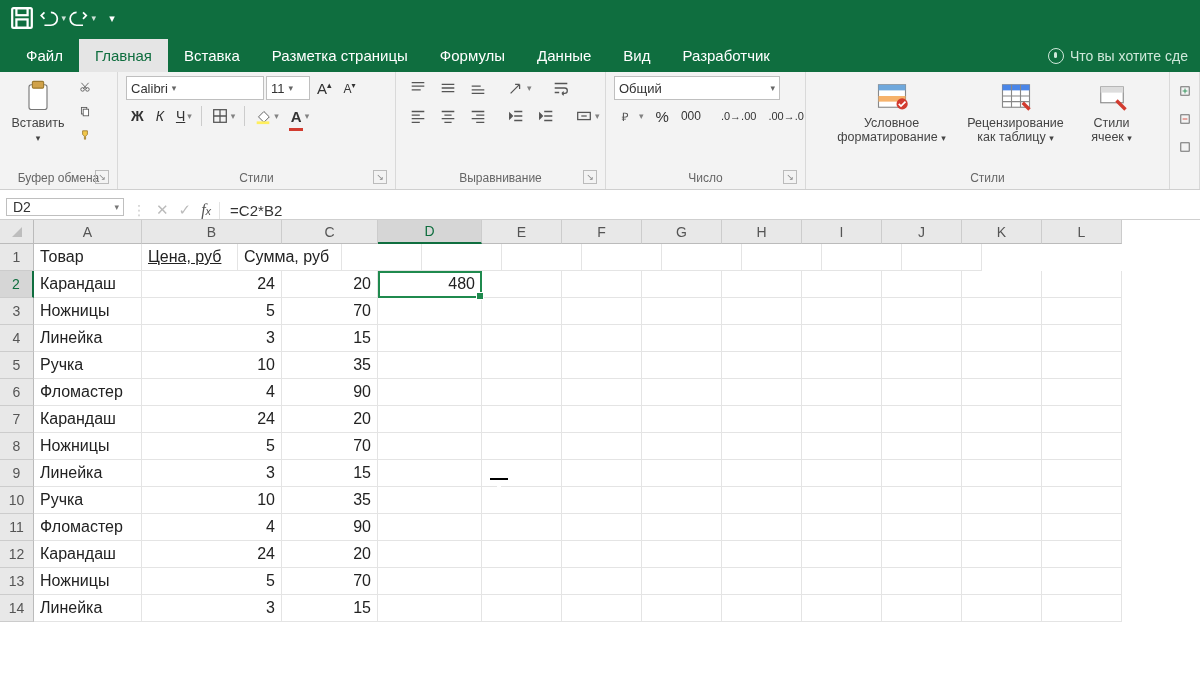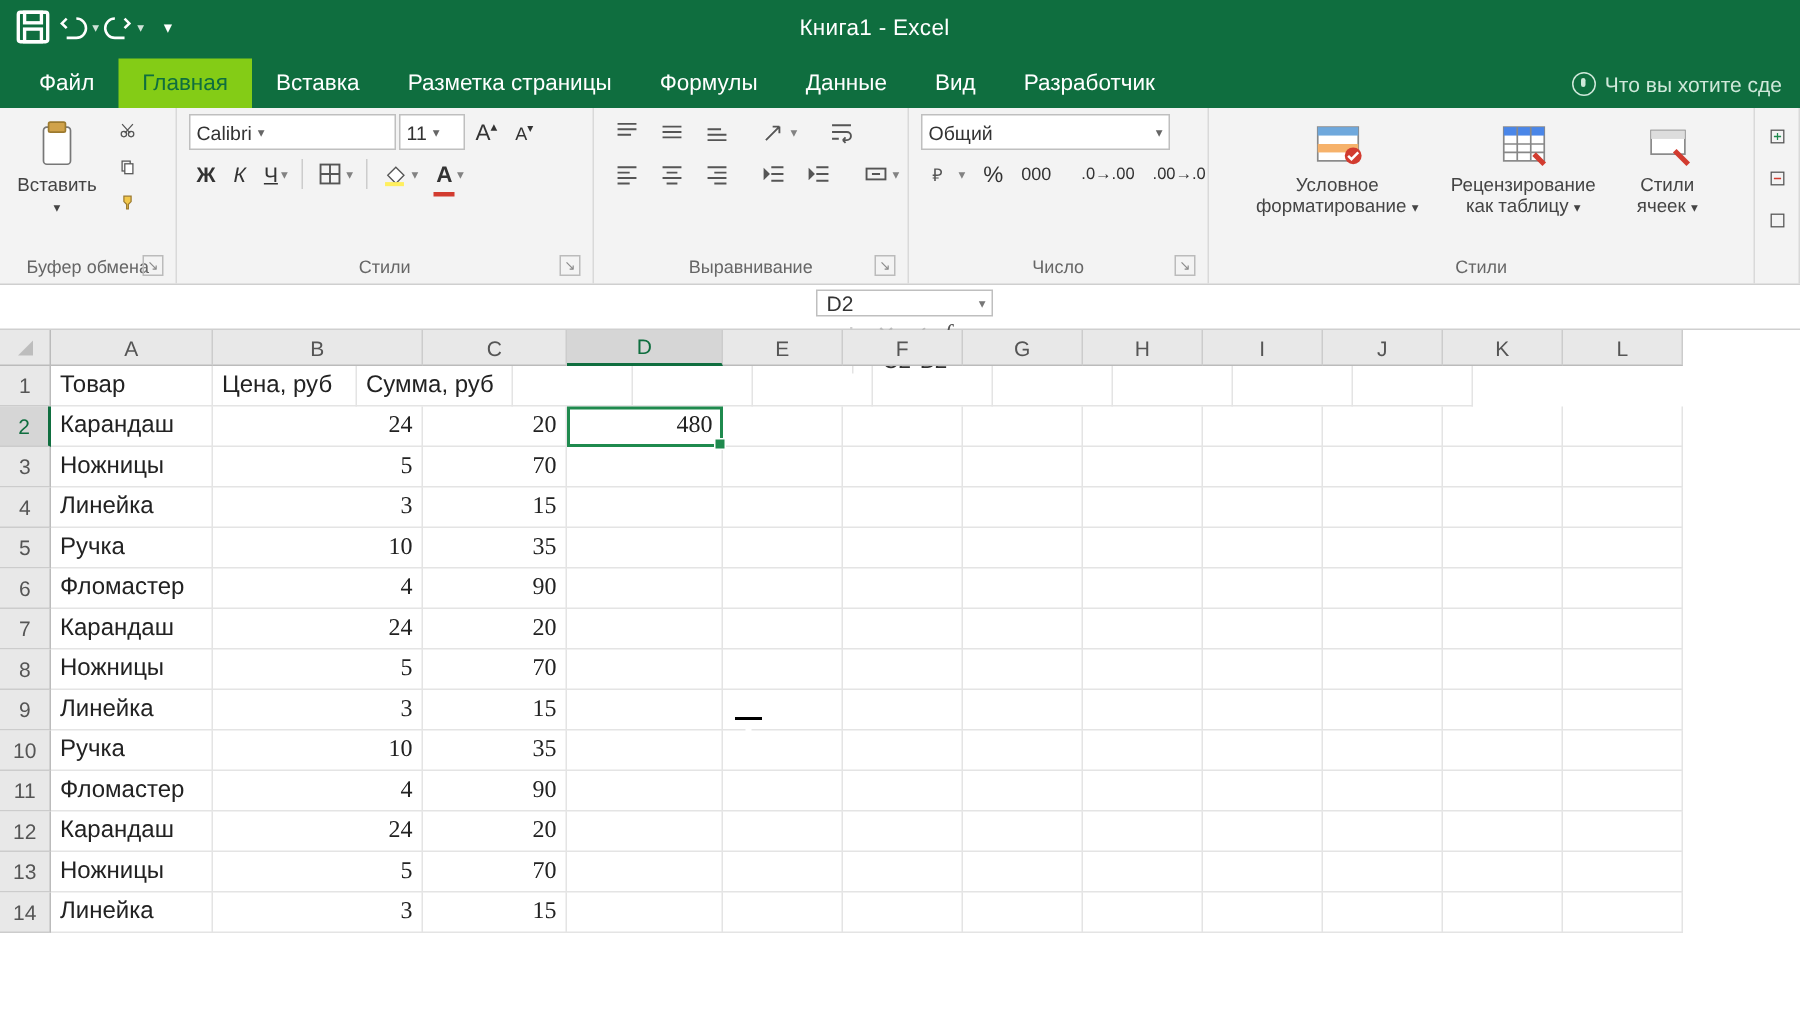--- a/index.html
+++ b/index.html
@@ -8,21 +8,21 @@
   
   .title-bar { background: #0f6e3f; height: 36px; display: flex; align-items: center; color: #fff; }
   .qat { display: flex; align-items: center; gap: 2px; padding-left: 8px; }
   .qat .btn { width: 28px; height: 28px; display: flex; align-items: center; justify-content: center; cursor: pointer; }
   .caret-sm { font-size: 9px; margin-left: 2px; opacity:.8;}
   .title-text { flex: 1; text-align: center; font-size: 15px; letter-spacing: .2px; }
 
   
   .tab-row { background: #0f6e3f; height: 36px; display: flex; align-items: flex-end; padding-left: 10px; color:#fff; }
   .tab { padding: 8px 16px; cursor: pointer; font-size: 15px; }
-  .tab.active { background:#84cc16; color:#0f6e3f; }
+  .tab.active { background:#e5e5e5; color:#0f6e3f; }
   .tell-me { margin-left:auto; display:flex; align-items:center; gap:6px; padding:0 12px 8px 12px; color:#cfe8da; font-size:14px;}
   .bulb { width:16px; height:16px; border-radius:50%; border:1.5px solid #cfe8da; position:relative;}
   .bulb::after{content:"";position:absolute;left:5px;top:3px;width:3px;height:6px;border-radius:2px;background:#cfe8da;}
 
   
   .ribbon { background:#f3f3f3; border-bottom:1px solid #cfcfcf; height:118px; display:flex; }
   .group { border-right:1px solid #d9d9d9; padding:4px 8px 0 8px; display:flex; flex-direction:column; justify-content:space-between; }
   .group-body { display:flex; align-items:flex-start; gap:6px; flex:1; }
   .group-label { height:22px; display:flex; align-items:center; justify-content:center; font-size:12px; color:#666; position:relative;}
   .group-label .dlg { position:absolute; right:0; top:3px; width:14px; height:14px; border:1px solid #bbb; font-size:9px; display:flex;align-items:center;justify-content:center; color:#888;}
@@ -36,38 +36,38 @@
   .combo { height:24px; border:1px solid #bfbfbf; background:#fff; display:flex; align-items:center; padding:0 4px; font-size:13px; color:#333;}
   .combo .dd{ margin-left:4px; font-size:9px; color:#666;}
   .mini { width:22px; height:22px; }
 
   
   .font-name { width:138px; }
   .font-size { width:44px; }
   .num-format{ width:166px; }
 
   
-  .fx-bar { height:30px; border-bottom:1px solid #cfcfcf; display:flex; align-items:center; background:#fff;flex-direction:column;}
+  .fx-bar { height:30px; border-bottom:1px solid #cfcfcf; display:flex; align-items:flex-end; background:#fff;}
   .name-box { width:118px; border:1px solid #bfbfbf; margin:3px 0 3px 6px; display:flex; align-items:center; padding:0 6px; font-size:14px; color:#333; background:#fff; position:relative;}
   .name-box .dd{position:absolute;right:4px;font-size:9px;color:#777;}
   .fx-tools{ display:flex; align-items:center; padding:0 8px; gap:10px; color:#bbb;}
   .fx-tools .fx{ font-style:italic; font-family: "Times New Roman", serif; color:#555; font-size:16px;}
   .fx-input{ flex:1; border-left:1px solid #e3e3e3; padding-left:10px; display:flex; align-items:center; font-size:15px; color:#333;}
 
   
   .sheet { position:relative; }
   .colhdr-row, .body-row { display:flex; }
   .corner { width:34px; height:24px; border-right:1px solid #bbb; border-bottom:1px solid #bbb; background:#e8e8e8; display:flex;align-items:center;justify-content:center;}
   .corner svg{ width:12px;height:12px;}
   .colhdr { height:24px; background:#e8e8e8; border-right:1px solid #ccc; border-bottom:1px solid #bbb; display:flex; align-items:center; justify-content:center; font-size:14px; color:#555;}
   .colhdr.sel { background:#d6d6d6; color:#0f6e3f; border-bottom:2px solid #0f6e3f;}
   .rowhdr { width:34px; background:#e8e8e8; border-right:1px solid #bbb; border-bottom:1px solid #ccc; display:flex; align-items:center; justify-content:center; font-size:14px; color:#555;}
   .rowhdr.sel { background:#d6d6d6; color:#0f6e3f; border-right:2px solid #0f6e3f;}
   .cell { height:27px; border-right:1px solid #e4e4e4; border-bottom:1px solid #e4e4e4; padding:0 6px; display:flex; align-items:center; font-size:16px; color:#222; white-space:nowrap; overflow:visible;}
-  .cell.num { justify-content:flex-end;font-family:Liberation Serif, serif;}
+  .cell.num { justify-content:flex-end;}
   .cell.selected { outline:2px solid #1f8a4e; outline-offset:-2px; position:relative; z-index:2;}
   .cell.selected::after{ content:""; position:absolute; right:-3px; bottom:-3px; width:6px; height:6px; background:#1f8a4e; border:1px solid #fff;}
 
   .cursor-plus{ position:absolute; width:18px; height:18px; pointer-events:none;}
   .cursor-plus::before,.cursor-plus::after{content:"";position:absolute;background:#000;}
   .cursor-plus::before{left:8px;top:0;width:2px;height:18px;}
   .cursor-plus::after{top:8px;left:0;height:2px;width:18px;}
   .cursor-plus .wh::before,.cursor-plus .wh::after{content:"";position:absolute;background:#fff;}
   .cursor-plus .wh::before{left:7px;top:-1px;width:4px;height:20px;}
   .cursor-plus .wh::after{top:7px;left:-1px;height:4px;width:20px;}
@@ -97,21 +97,20 @@
     <div class="btn">
       <svg viewBox="0 0 20 20" class="ico-white">
           <path d="M8 5a6 6 0 0 0 0 12h6M14 5l3 3-3 3"></path>
         </svg>
         <span class="caret-sm">▾</span>
     </div>
     <div class="btn">
         <span style="font-size:11px;">▾</span>
       </div>
   </div>
-  <div class="title-text">Книга1  -  Excel</div>
   <div style="width:160px"></div>
 </div>
 
 <div class="tab-row">
   <div class="tab">Файл</div>
   <div class="tab active">Главная</div>
   <div class="tab">Вставка</div>
   <div class="tab">Разметка страницы</div>
   <div class="tab">Формулы</div>
   <div class="tab">Данные</div>
@@ -432,21 +431,21 @@
       <div class="colhdr" style="width: 80px;">G</div>
       <div class="colhdr" style="width: 80px;">H</div>
       <div class="colhdr" style="width: 80px;">I</div>
       <div class="colhdr" style="width: 80px;">J</div>
       <div class="colhdr" style="width: 80px;">K</div>
       <div class="colhdr" style="width: 80px;">L</div>
     </div>
     <div class="body-row">
       <div class="rowhdr">1</div>
       <div class="cell" style="width: 108px;">Товар</div>
-      <div class="cell" style="width: 96px;">Цена, руб</div>
+      <div class="cell" style="width: 96px; text-decoration: underline;">Цена, руб</div>
       <div class="cell" style="width: 104px;">Сумма, руб</div>
       <div class="cell" style="width: 80px;"></div>
       <div class="cell" style="width: 80px;"></div>
       <div class="cell" style="width: 80px;"></div>
       <div class="cell" style="width: 80px;"></div>
       <div class="cell" style="width: 80px;"></div>
       <div class="cell" style="width: 80px;"></div>
       <div class="cell" style="width: 80px;"></div>
       <div class="cell" style="width: 80px;"></div>
     </div>

